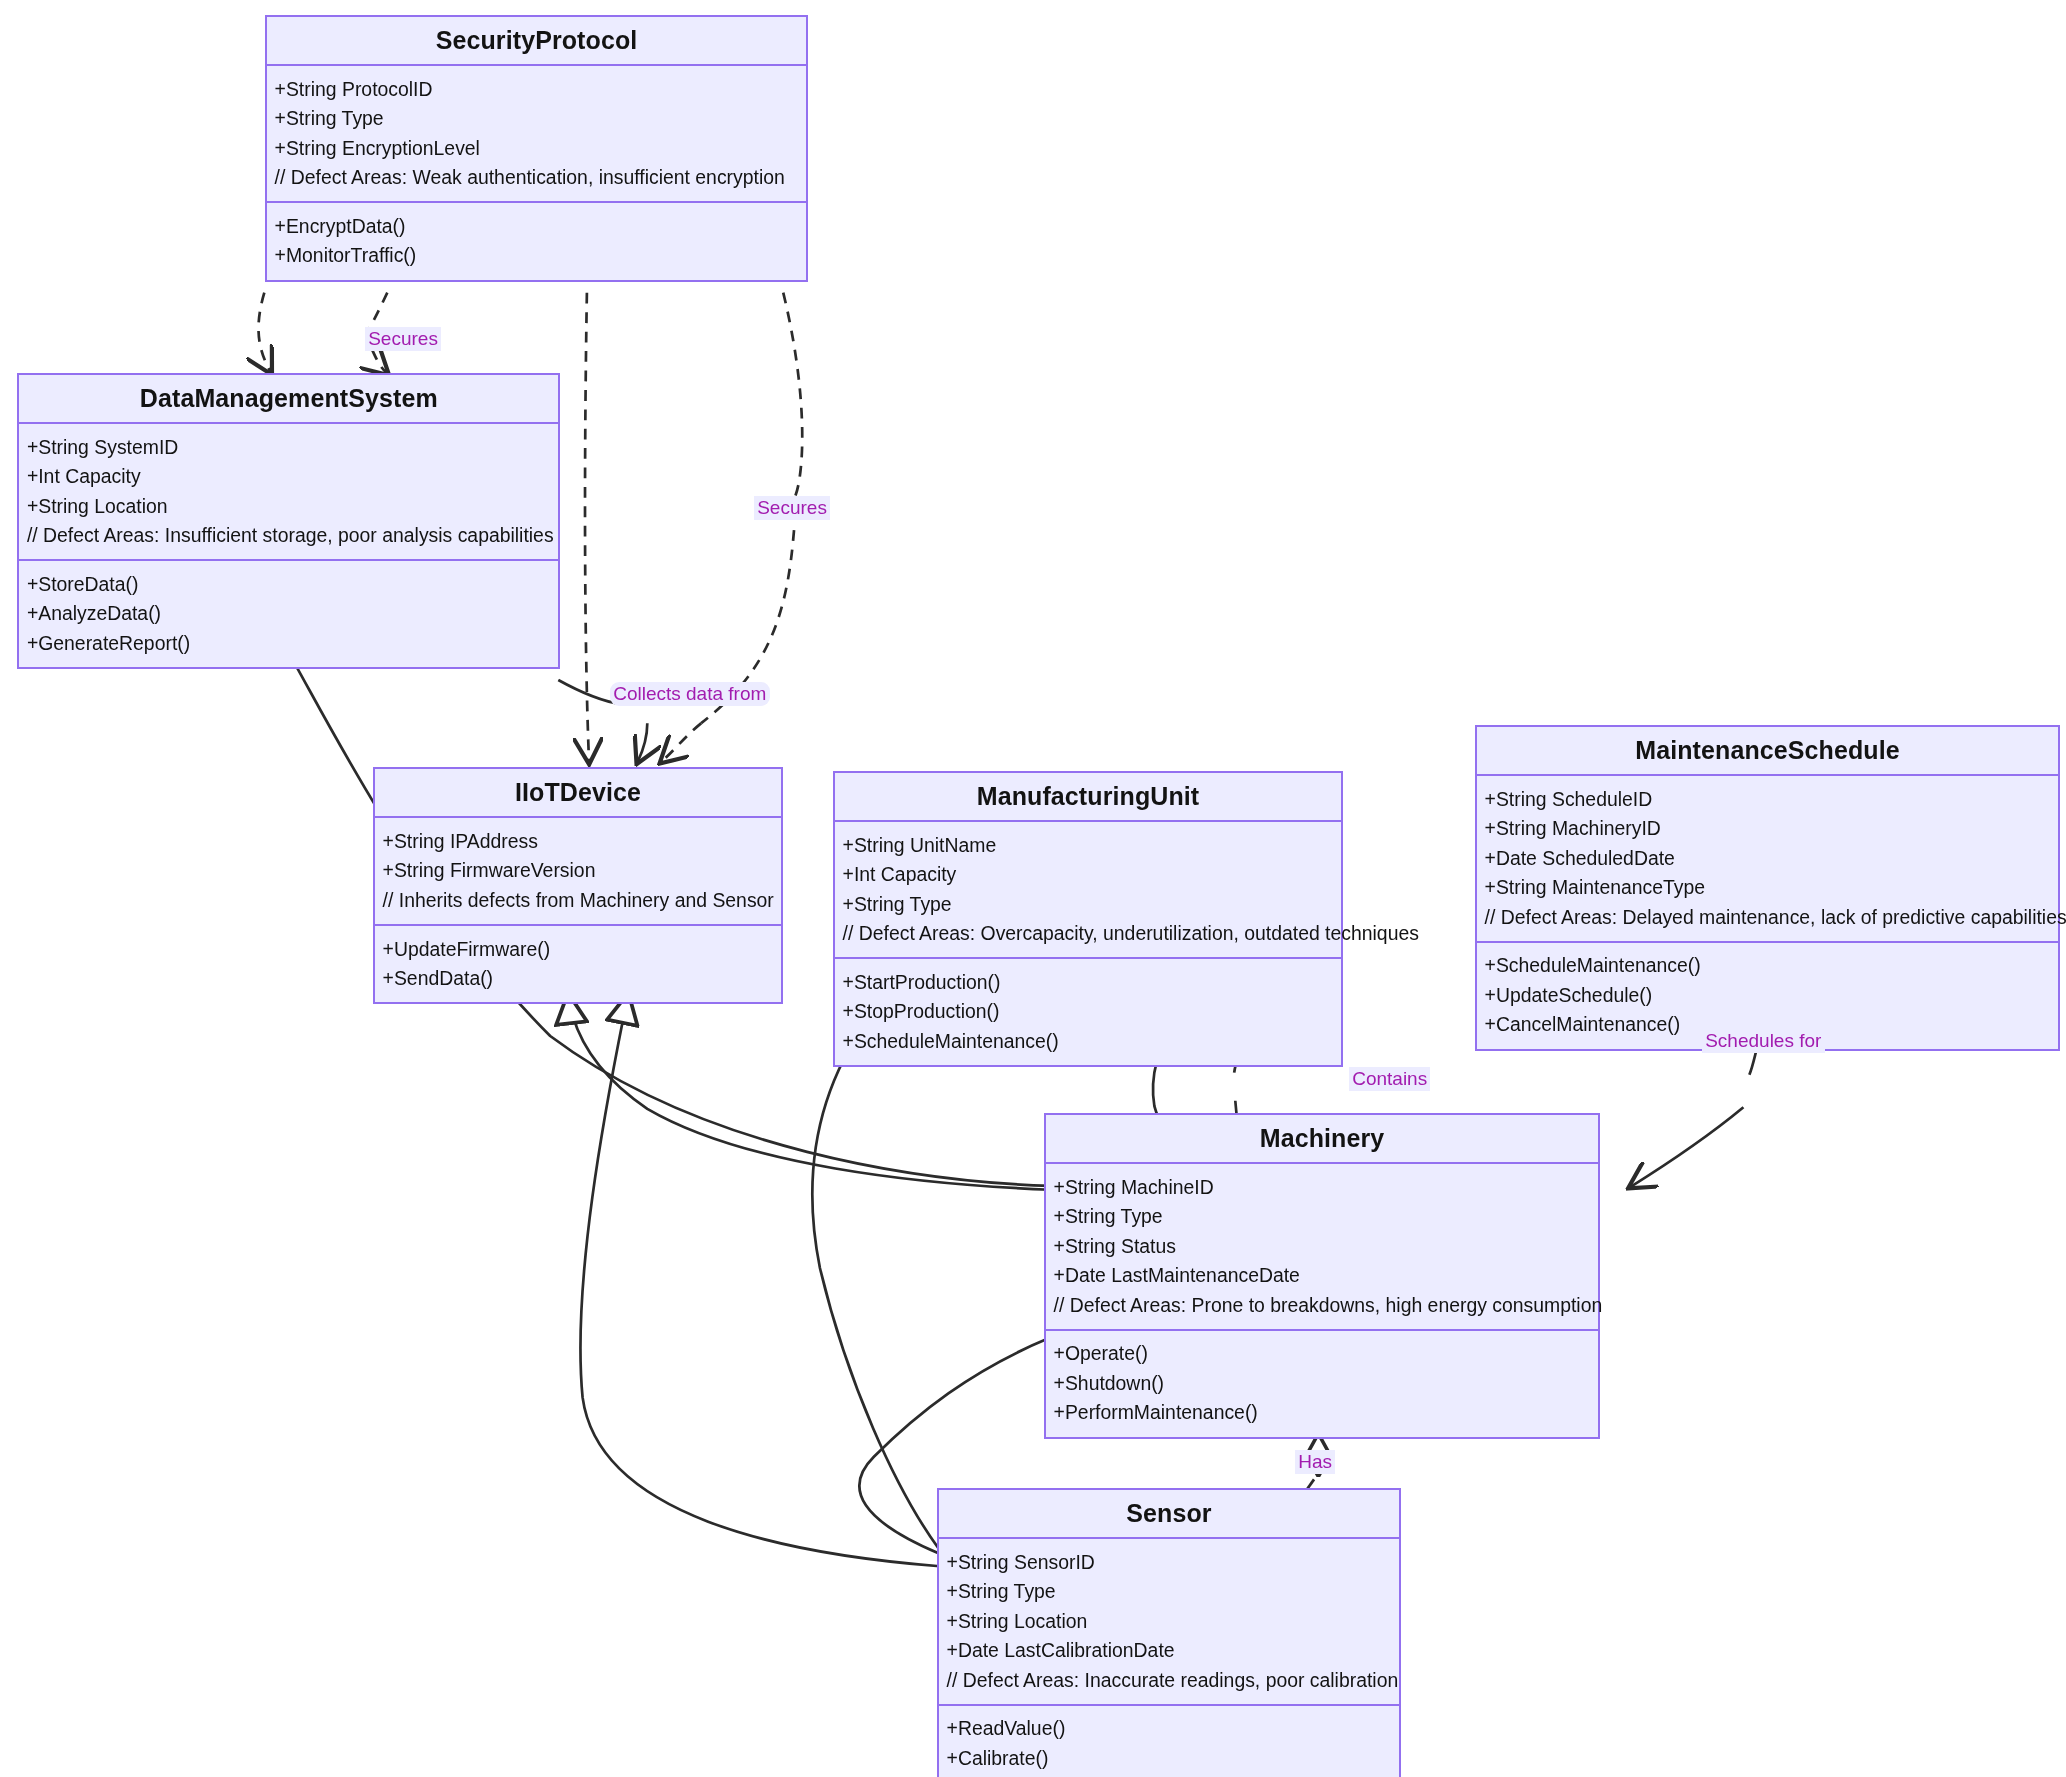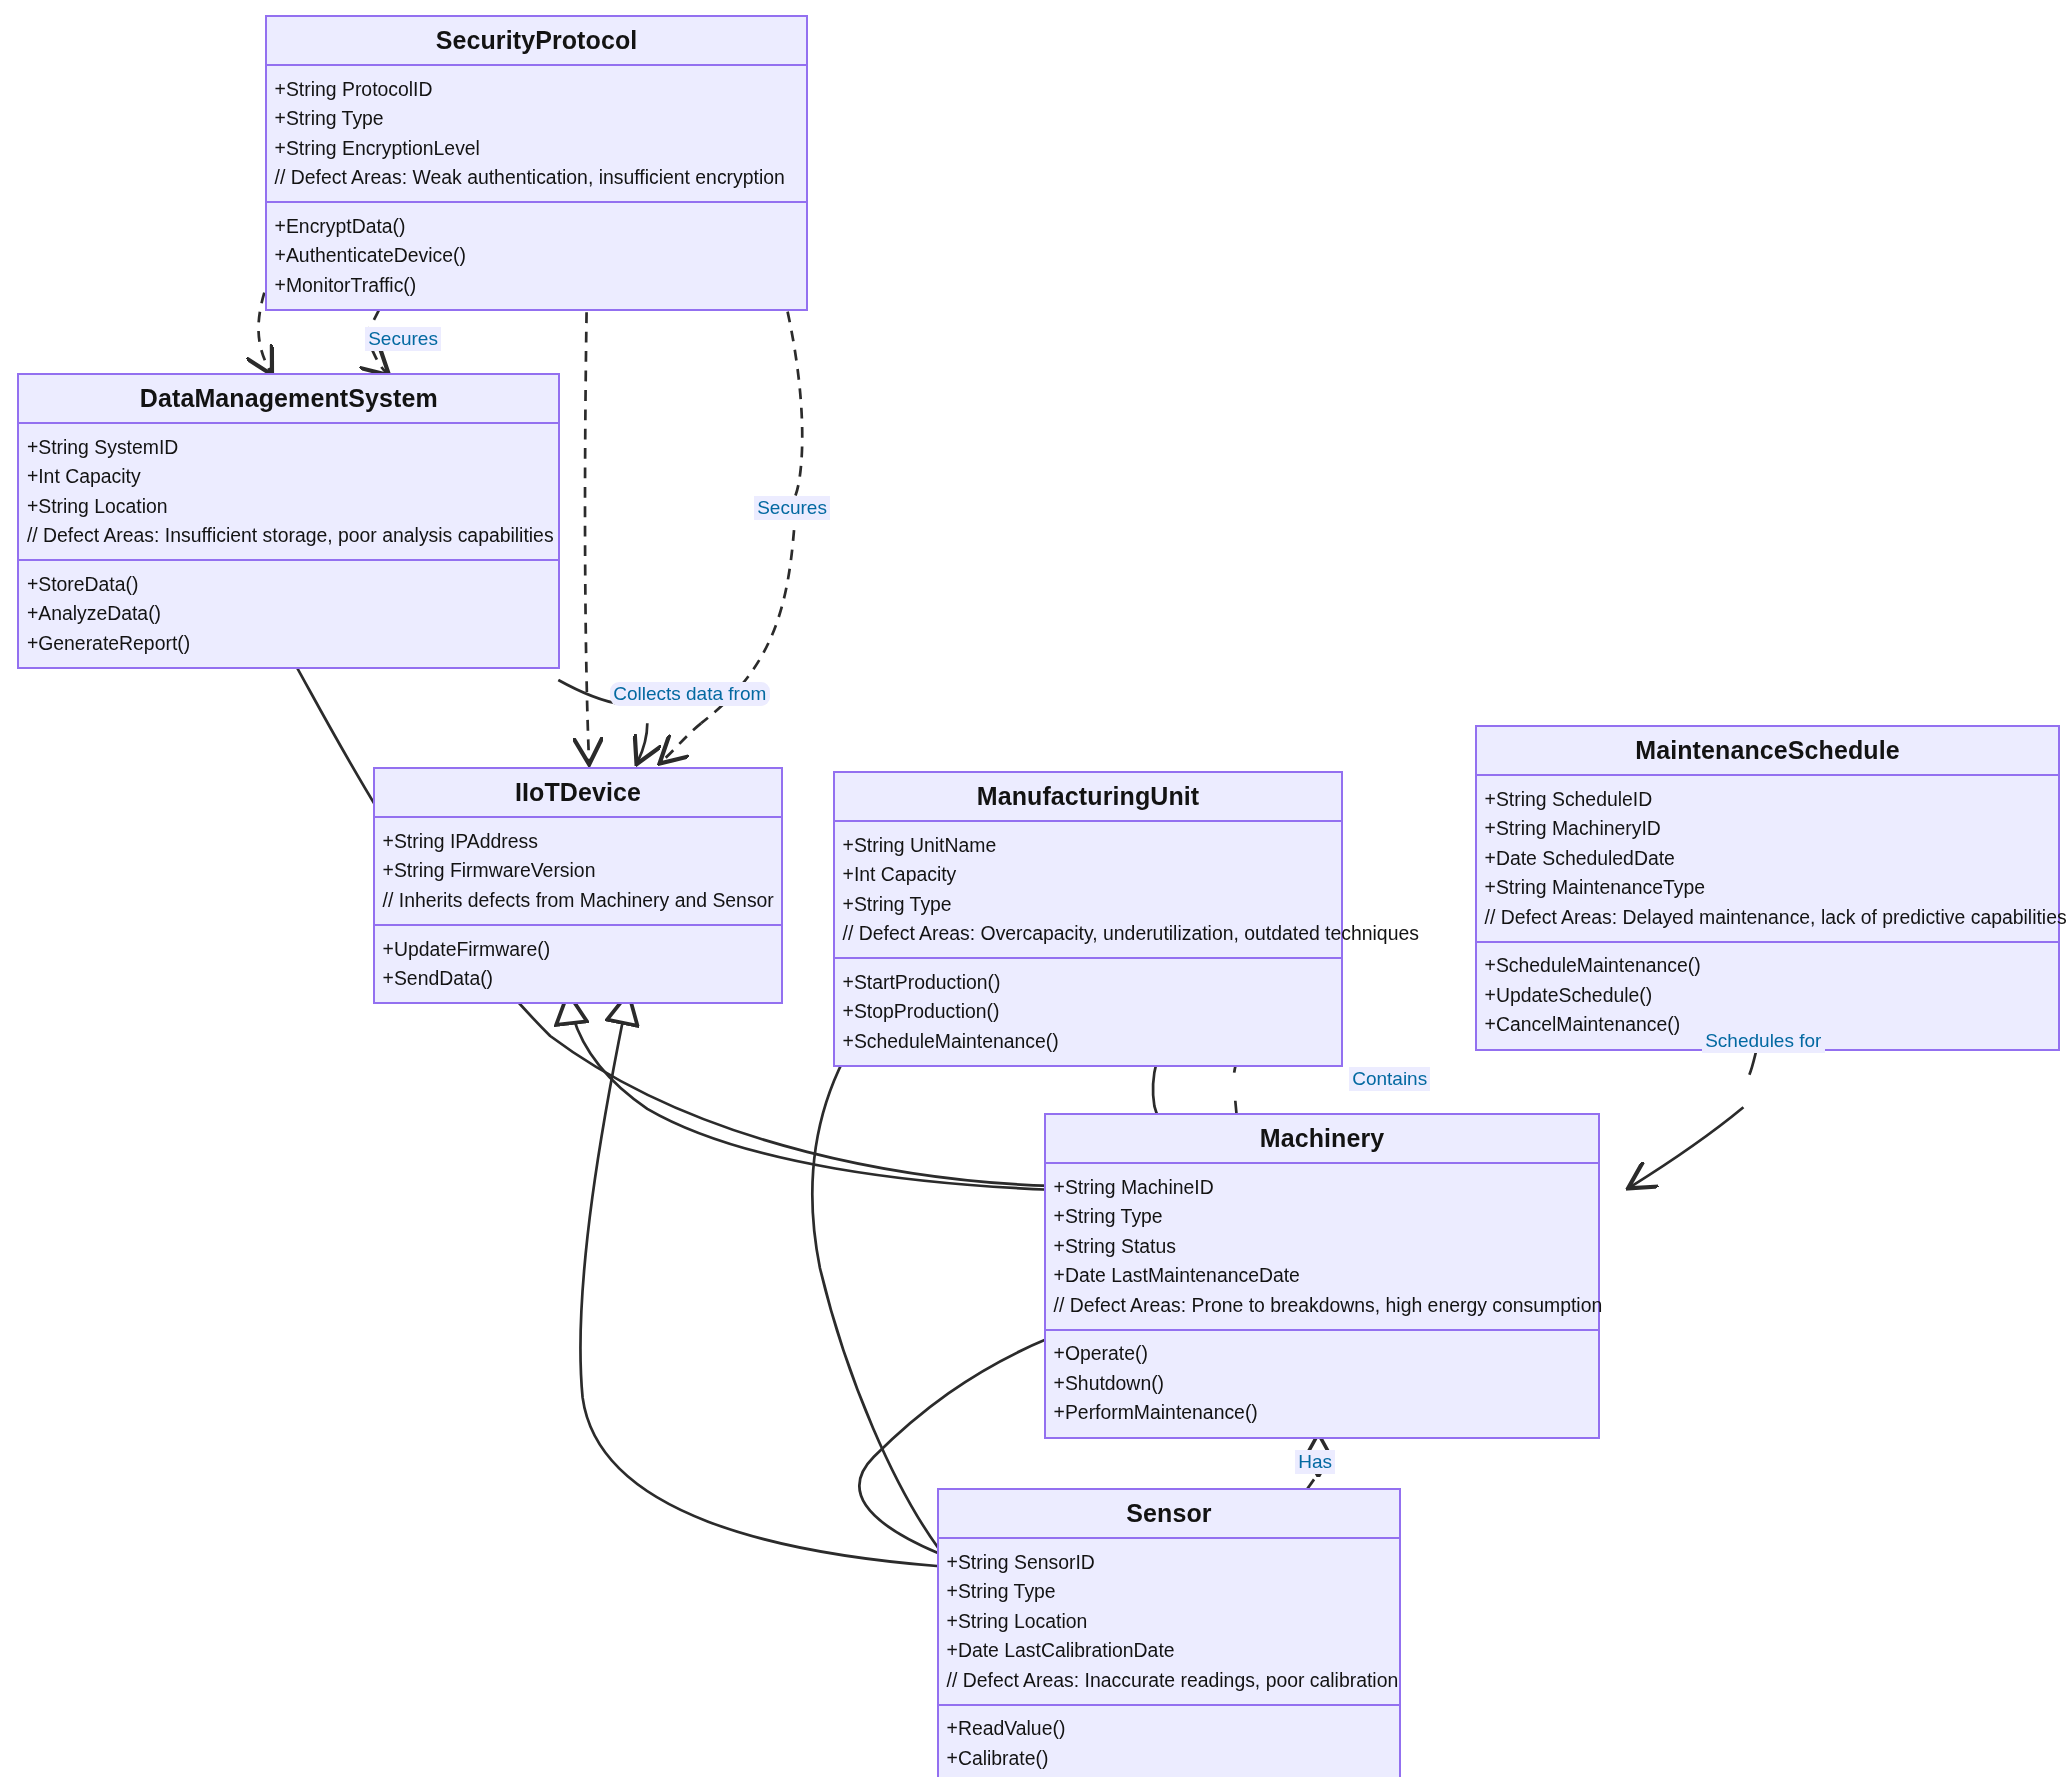--- a/index.html
+++ b/index.html
@@ -53,21 +53,21 @@
   .uml-line {
     font-size: 19.4px;
     color: #131313;
     line-height: 1.52;
     padding: 0 7.6px 0 7.6px;
     white-space: nowrap;
   }
   .edge-label {
     position: absolute;
     font-size: 19px;
-    color: #0369a1;
+    color: #a21caf;
     background: #ECECFF;
     padding: 1.6px 3.2px 2.7px 3.2px;
     white-space: nowrap;
     z-index: 8;
     line-height: 1.05;
   }
 </style>
 </head>
 <body>
 
@@ -135,21 +135,20 @@
   <div class="uml-class" style="left:265px; top:15px; width:543px;">
     <div class="uml-title-row">SecurityProtocol</div>
     <div class="uml-compartment with-sep">
       <div class="uml-line">+String ProtocolID</div>
       <div class="uml-line">+String Type</div>
       <div class="uml-line">+String EncryptionLevel</div>
       <div class="uml-line">// Defect Areas: Weak authentication, insufficient encryption</div>
     </div>
     <div class="uml-compartment">
       <div class="uml-line">+EncryptData()</div>
-      <div class="uml-line">+AuthenticateDevice()</div>
       <div class="uml-line">+MonitorTraffic()</div>
     </div>
   </div>
 
   <div class="uml-class" style="left:17.3px; top:373px; width:543px;">
     <div class="uml-title-row">DataManagementSystem</div>
     <div class="uml-compartment with-sep">
       <div class="uml-line">+String SystemID</div>
       <div class="uml-line">+Int Capacity</div>
       <div class="uml-line">+String Location</div>

